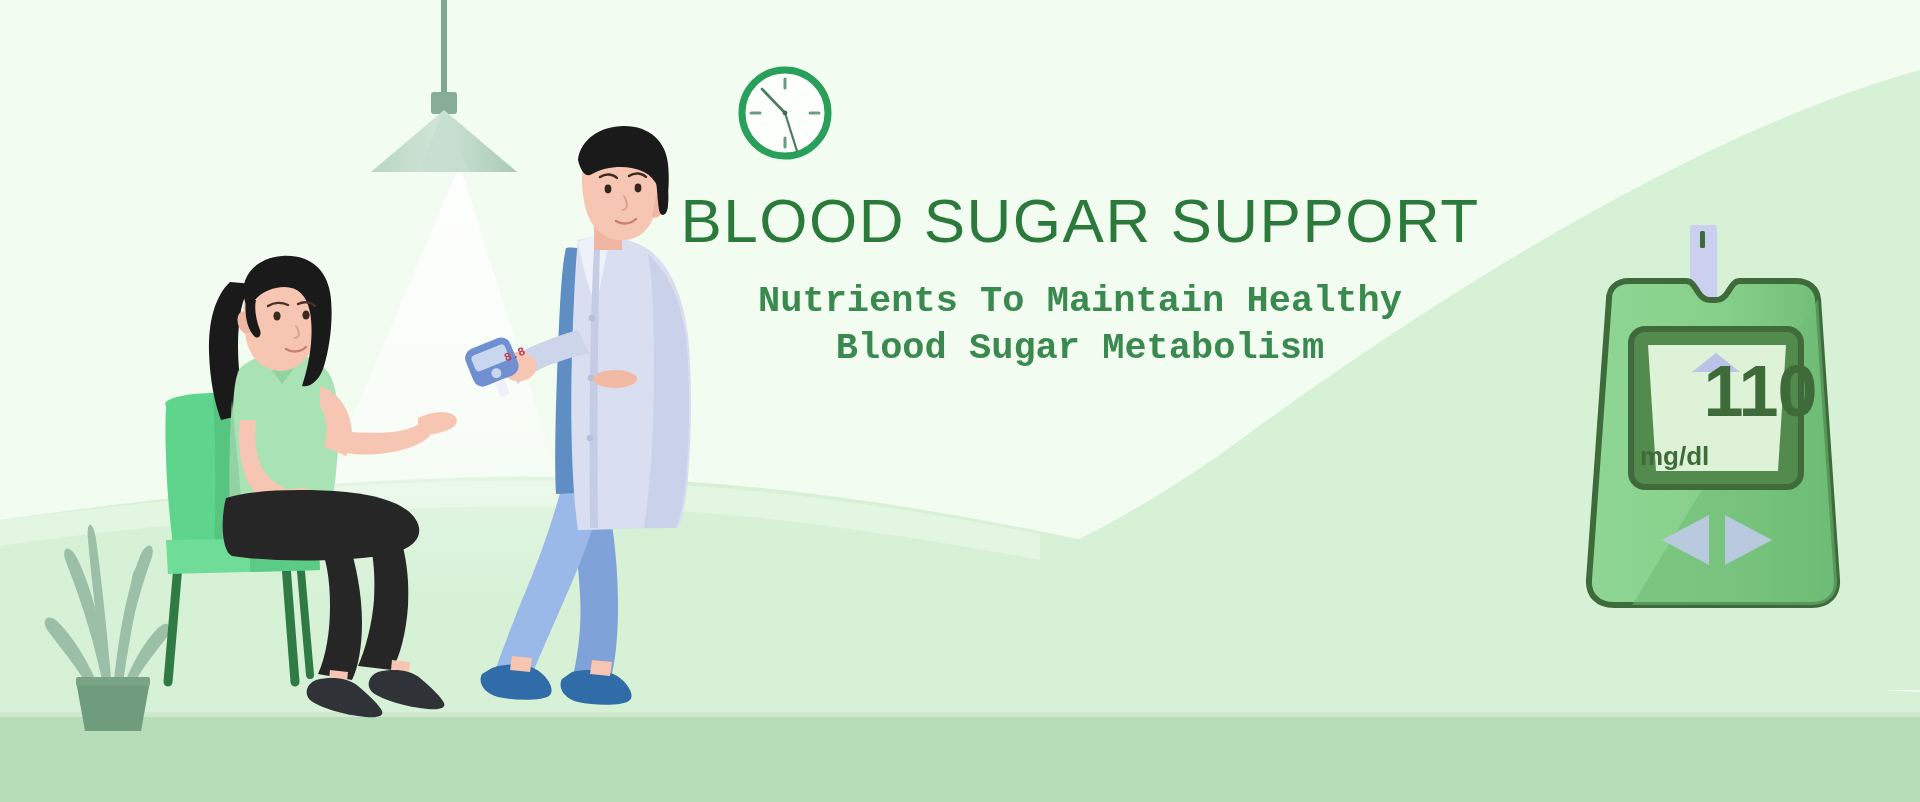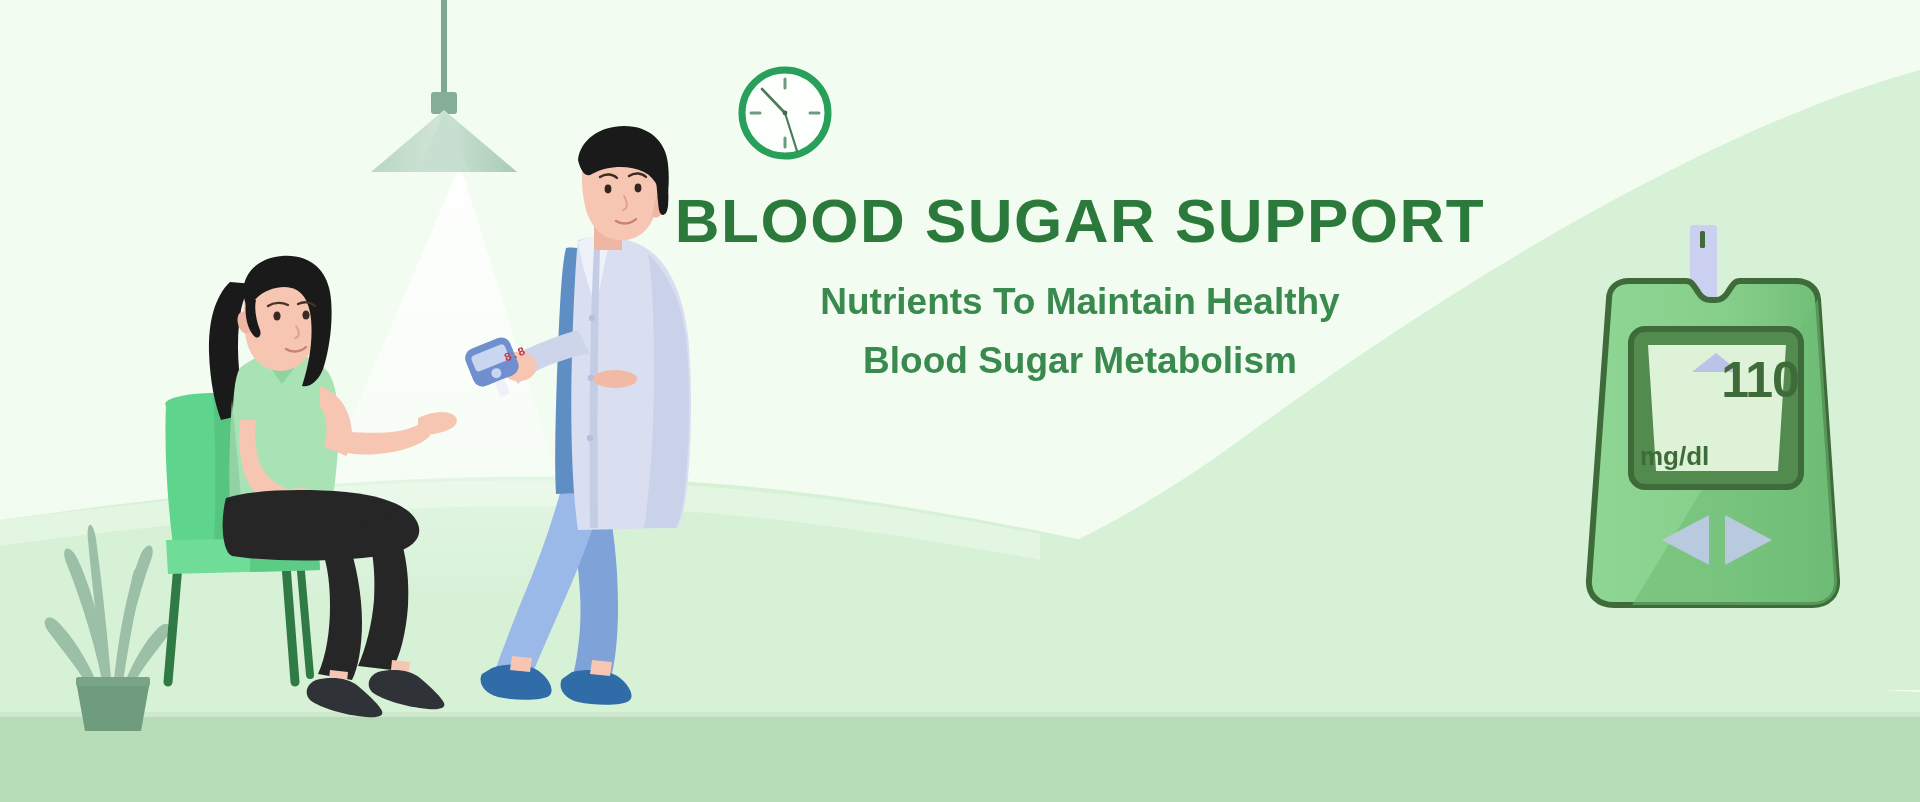--- a/index.html
+++ b/index.html
@@ -21,46 +21,46 @@
     position:absolute;
     left:630px;
     top:190px;
     width:900px;
     text-align:center;
     z-index:30;
   }
   #headline{
     font-family:"Liberation Sans",sans-serif;
     font-size:62px;
-    font-weight:bold;
+    font-weight:normal;
     letter-spacing:1.5px;
     color:#2b7a3c;
     line-height:1;
     margin:0 0 26px 0;
     white-space:nowrap;
   }
   .subline{
-    font-family:Liberation Sans, sans-serif;
+    font-family:Liberation Mono, monospace;
     font-size:37px;
     font-weight:bold;
     color:#3a8a4f;
     line-height:1.28;
-    margin:12px;
+    margin:0;
     white-space:nowrap;
   }
 
   
   #meter-value{
     position:absolute;
     left:1640px;
     top:355px;
     width:240px;
     text-align:center;
     font-family:"Liberation Sans",sans-serif;
-    font-size:50px;
+    font-size:72px;
     font-weight:bold;
     letter-spacing:-1px;
     color:#3f6b3a;
     line-height:1;
     z-index:40;
   }
   #meter-unit{
     position:absolute;
     left:1640px;
     top:443px;

